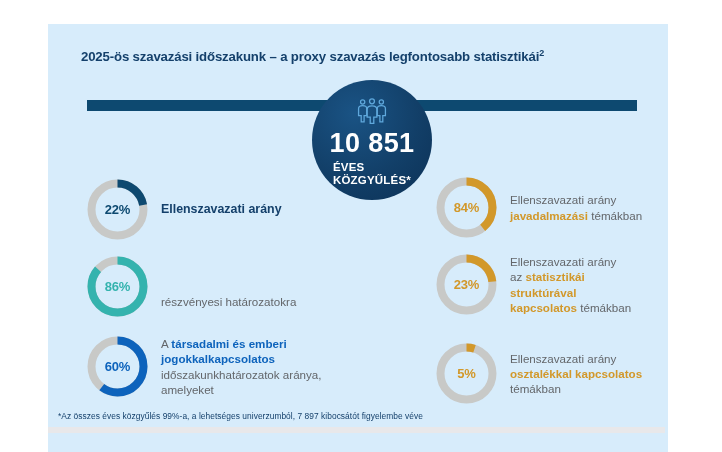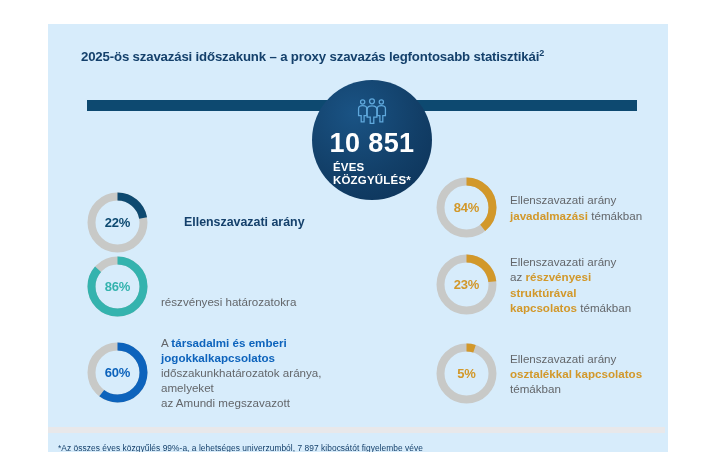--- a/index.html
+++ b/index.html
@@ -140,21 +140,20 @@
 
   
   #footnote {
     position: absolute;
     left: 10px;
     top: 387px;
     font-size: 8.4px;
     color: #14406b;
     letter-spacing: 0.05px;
     white-space: nowrap;
-    margin-top: 32px;
   }
 </style>
 </head>
 <body>
 
 <div id="infographic-card">
 
   <h1 id="page-title"><span>2025-ös szavazási időszakunk – a proxy szavazás legfontosabb statisztikái</span><span class="sup">2</span></h1>
 
   <div id="center-band"></div>
@@ -171,21 +170,21 @@
       </g>
     </svg>
     <div id="hub-value">10 851</div>
     <div id="hub-label">
       <span>ÉVES</span><br>
       <span>KÖZGYŰLÉS*</span>
     </div>
   </div>
 
   <div id="stats-left">
-      <div class="stat-row stat-left" style="top: 167px; gap: 23px;">
+      <div class="stat-row stat-left" style="top: 154px;">
         <div class="donut">
           <svg viewBox="0 0 63 63">
             <circle cx="31.5" cy="31.5" r="26" fill="none" stroke="#c8c9c7" stroke-width="8"></circle>
             <circle cx="31.5" cy="31.5" r="26" fill="none" stroke="#0d4970" stroke-width="8" stroke-dasharray="35.94 163.36" transform="rotate(-90 31.5 31.5)"></circle>
           </svg>
           <div class="donut-value" style="color: rgb(13, 73, 112);">22%</div>
         </div>
         <div class="stat-text"><span class="plain-navy">Ellenszavazati arány</span></div>
       </div>
       <div class="stat-row stat-left" style="top: 231px;">
@@ -199,21 +198,21 @@
         <div class="stat-text"><br><br><span>részvényesi határozatokra</span></div>
       </div>
       <div class="stat-row stat-left" style="top: 311px;">
         <div class="donut">
           <svg viewBox="0 0 63 63">
             <circle cx="31.5" cy="31.5" r="26" fill="none" stroke="#c8c9c7" stroke-width="8"></circle>
             <circle cx="31.5" cy="31.5" r="26" fill="none" stroke="#0d63bc" stroke-width="8" stroke-dasharray="98.02 163.36" transform="rotate(-90 31.5 31.5)"></circle>
           </svg>
           <div class="donut-value" style="color: rgb(13, 99, 188);">60%</div>
         </div>
-        <div class="stat-text"><span>A </span><span class="hl" style="color: rgb(13, 99, 188); margin-top: 26px;">társadalmi és emberi jogokkal</span><span class="hl" style="color: rgb(13, 99, 188);">kapcsolatos</span><span> időszakunk</span><span>határozatok aránya, amelyeket</span><br><span>az Amundi megszavazott</span></div>
+        <div class="stat-text"><span>A </span><span class="hl" style="color: rgb(13, 99, 188); margin-top: 26px;">társadalmi és emberi jogokkal</span><span class="hl" style="color: rgb(13, 99, 188);">kapcsolatos</span><span> időszakunk</span><span>határozatok aránya, amelyeket</span><br></div>
       </div>
     </div>
   <div id="stats-right">
       <div class="stat-row stat-right" style="top: 152px;">
         <div class="donut">
           <svg viewBox="0 0 63 63">
             <circle cx="31.5" cy="31.5" r="26" fill="none" stroke="#c8c9c7" stroke-width="8"></circle>
             <circle cx="31.5" cy="31.5" r="26" fill="none" stroke="#d2982a" stroke-width="8" stroke-dasharray="63.71 163.36" transform="rotate(-90 31.5 31.5)"></circle>
           </svg>
           <div class="donut-value" style="color: rgb(210, 152, 42);">84%</div>
@@ -221,21 +220,21 @@
         <div class="stat-text"><span>Ellenszavazati arány</span><br><span class="hl" style="color: rgb(210, 152, 42);">javadalmazási</span><span> témákban</span></div>
       </div>
       <div class="stat-row stat-right" style="top: 229px;">
         <div class="donut">
           <svg viewBox="0 0 63 63">
             <circle cx="31.5" cy="31.5" r="26" fill="none" stroke="#c8c9c7" stroke-width="8"></circle>
             <circle cx="31.5" cy="31.5" r="26" fill="none" stroke="#d2982a" stroke-width="8" stroke-dasharray="37.57 163.36" transform="rotate(-90 31.5 31.5)"></circle>
           </svg>
           <div class="donut-value" style="color: rgb(210, 152, 42);">23%</div>
         </div>
-        <div class="stat-text"><span>Ellenszavazati arány</span><br><span>az </span><span class="hl" style="color: rgb(210, 152, 42);">részvényesi</span><br><span class="hl" style="color: rgb(210, 152, 42);">struktúrával</span><br><span class="hl" style="color: rgb(210, 152, 42);">kapcsolatos</span><span> témákban</span></div>
+        <div class="stat-text"><span>Ellenszavazati arány</span><br><span>az </span><span class="hl" style="color: rgb(210, 152, 42);">statisztikái</span><br><span class="hl" style="color: rgb(210, 152, 42);">struktúrával</span><br><span class="hl" style="color: rgb(210, 152, 42);">kapcsolatos</span><span> témákban</span></div>
       </div>
       <div class="stat-row stat-right" style="top: 318px;">
         <div class="donut">
           <svg viewBox="0 0 63 63">
             <circle cx="31.5" cy="31.5" r="26" fill="none" stroke="#c8c9c7" stroke-width="8"></circle>
             <circle cx="31.5" cy="31.5" r="26" fill="none" stroke="#d2982a" stroke-width="8" stroke-dasharray="8.17 163.36" transform="rotate(-90 31.5 31.5)"></circle>
           </svg>
           <div class="donut-value" style="color: rgb(210, 152, 42);">5%</div>
         </div>
         <div class="stat-text"><span>Ellenszavazati arány</span><br><span class="hl" style="color: rgb(210, 152, 42);">osztalékkal kapcsolatos</span><br><span>témákban</span></div>

